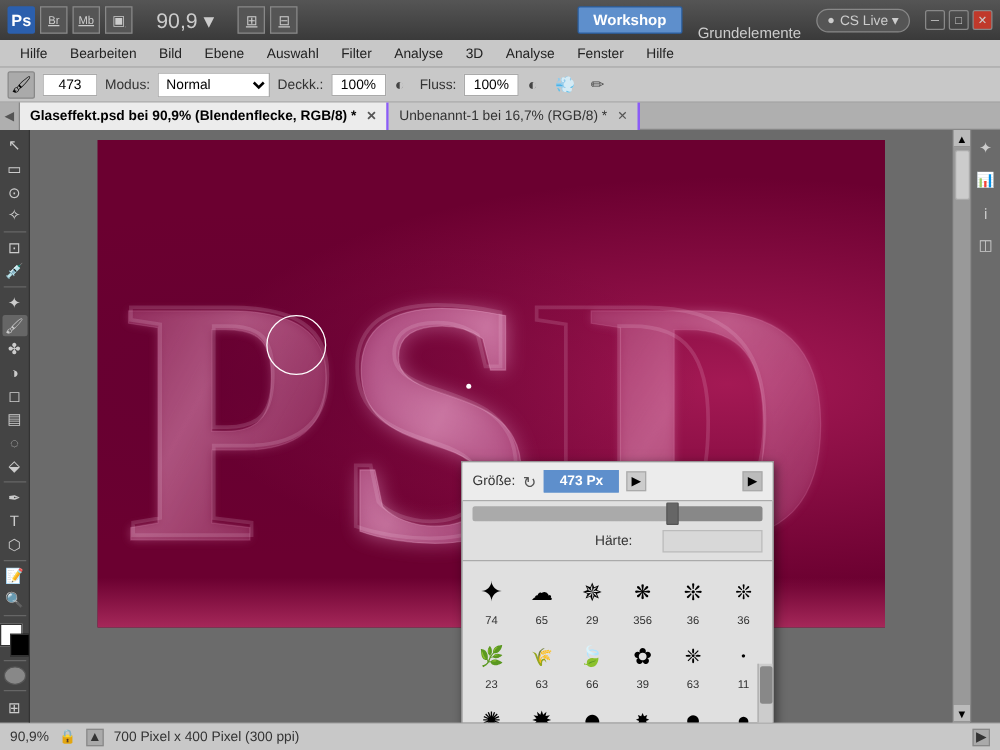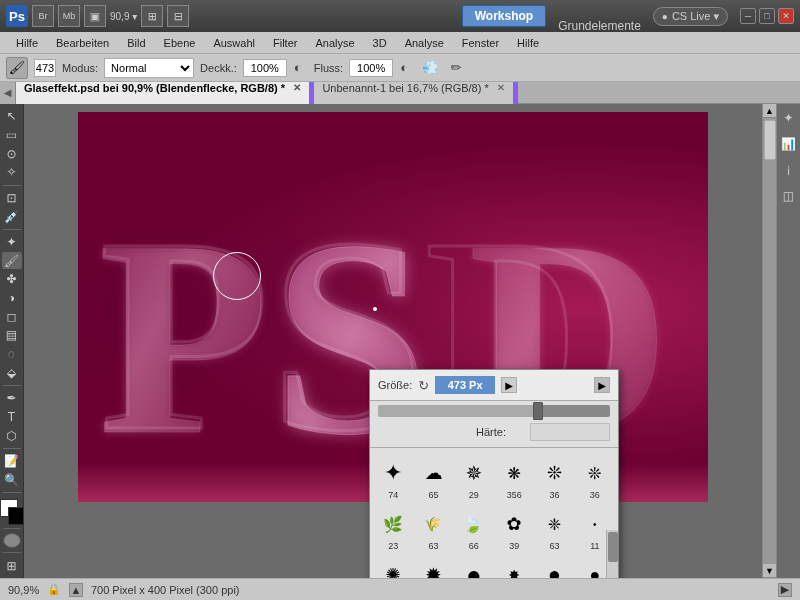--- a/index.html
+++ b/index.html
@@ -5,21 +5,21 @@
     * { margin: 0; padding: 0; box-sizing: border-box; }
     body { width: 800px; height: 600px; overflow: hidden; font-family: 'Arial', sans-serif; font-size: 11px; background: #6b6b6b; }
 
     
     #titlebar {
       display: flex; align-items: center; height: 32px;
       background: linear-gradient(to bottom, #555, #3a3a3a);
       padding: 0 6px; gap: 4px;
     }
     .tb-logo { width: 22px; height: 22px; background: #2b5fad; display: flex; align-items: center; justify-content: center; color: white; font-weight: bold; font-size: 13px; border-radius: 2px; }
-    .tb-badge { width: 22px; height: 22px; background: #555; border: 1px solid #888; display: flex; align-items: center; justify-content: center; color: #ccc; font-size: 9px; }
+    .tb-badge { width: 22px; height: 22px; background: #555; border: 1px solid #888; display: flex; align-items: center; justify-content: center; color: #ccc; font-size: 9px; text-decoration: underline; }
     .tb-spacer { flex: 1; }
     .tb-workshop-btn {
       background: #5e8fcc; color: white; border: 1px solid #2a5fa0;
       padding: 3px 12px; font-size: 12px; font-weight: bold; cursor: pointer;
       border-radius: 2px;
     }
     .tb-grundelemente { color: #ccc; font-size: 12px; margin-left: 8px; margin-top: 20px; }
     .tb-search { display: flex; align-items: center; background: #555; border: 1px solid #888; border-radius: 10px; padding: 2px 8px; color: #ccc; font-size: 11px; gap: 4px; margin-left: 8px; }
     .tb-winbtns { display: flex; gap: 3px; margin-left: 8px; }
     .tb-winbtn { width: 16px; height: 16px; border-radius: 2px; border: 1px solid #888; display: flex; align-items: center; justify-content: center; font-size: 9px; color: #ccc; cursor: pointer; }
@@ -45,23 +45,23 @@
     .opt-dropdown { height: 20px; border: 1px solid #aaa; background: white; font-size: 11px; padding: 0 2px; }
     .opt-icon-btn { width: 20px; height: 20px; display: flex; align-items: center; justify-content: center; cursor: pointer; font-size: 13px; color: #444; }
 
     
     #tabbar {
       display: flex; align-items: center; height: 22px;
       background: #afafaf; border-bottom: 1px solid #888;
     }
     .tab-side-btn { width: 16px; height: 22px; background: #afafaf; border-right: 1px solid #888; display: flex; align-items: center; justify-content: center; font-size: 10px; color: #555; cursor: pointer; }
     .tab {
-      display: flex; align-items: flex-start; height: 22px;
+      display: flex; align-items: center; height: 22px;
       padding: 0 8px; font-size: 11px; color: #333;
-      border-right: 5px solid #8b5cf6; cursor: pointer; background: #c8c8c8;
+      border-right: 2px solid #8b5cf6; cursor: pointer; background: #c8c8c8;
       gap: 4px;
     }
     .tab.active { background: #ececec; font-weight: bold; color: #000; }
     .tab-close { font-size: 10px; color: #555; cursor: pointer; margin-left: 4px; }
     .tab-spacer { flex: 1; background: #afafaf; }
 
     
     #main { display: flex; height: calc(600px - 32px - 22px - 28px - 22px - 22px); }
 
     
@@ -194,21 +194,21 @@
     .vscroll-thumb { width: 12px; height: 40px; background: #ccc; border: 1px solid #aaa; border-radius: 2px; margin: 2px auto; cursor: pointer; }
   </style>
 </head>
 <body>
 
 <div id="titlebar">
   <div class="tb-logo">Ps</div>
   <div class="tb-badge">Br</div>
   <div class="tb-badge">Mb</div>
   <div class="tb-badge" style="font-size:11px;">▣</div>
-  <span style="color:#ccc;font-size:10px;margin:0 0;">90,9 ▾</span>
+  <span style="color:#ccc;font-size:17px;margin:0 15px;">90,9 ▾</span>
   <div class="tb-badge" style="font-size:11px;">⊞</div>
   <div class="tb-badge" style="font-size:11px;">⊟</div>
   <div class="tb-spacer"></div>
   <button class="tb-workshop-btn">Workshop</button>
   <span class="tb-grundelemente">Grundelemente</span>
   <div class="tb-search">
     <span style="font-size:10px;">●</span>
     <span>CS Live ▾</span>
   </div>
   <div class="tb-winbtns">
@@ -227,21 +227,21 @@
   <div class="menu-item">Filter</div>
   <div class="menu-item">Analyse</div>
   <div class="menu-item">3D</div>
   <div class="menu-item">Analyse</div>
   <div class="menu-item">Fenster</div>
   <div class="menu-item">Hilfe</div>
 </div>
 
 <div id="optionsbar">
   <div class="opt-tool-icon">🖌</div>
-  <input class="opt-input" value="473" style="width: 22px;">
+  <input class="opt-input" value="473" style="width: 44px;">
   <span class="opt-label">Modus:</span>
   <select class="opt-dropdown" style="width:90px;">
     <option>Normal</option>
   </select>
   <span class="opt-label">Deckk.:</span>
   <div style="display:flex;align-items:center;gap:1px;">
     <input class="opt-input" value="100%" style="width: 44px;">
     <div class="opt-icon-btn">◐</div>
   </div>
   <span class="opt-label">Fluss:</span>

